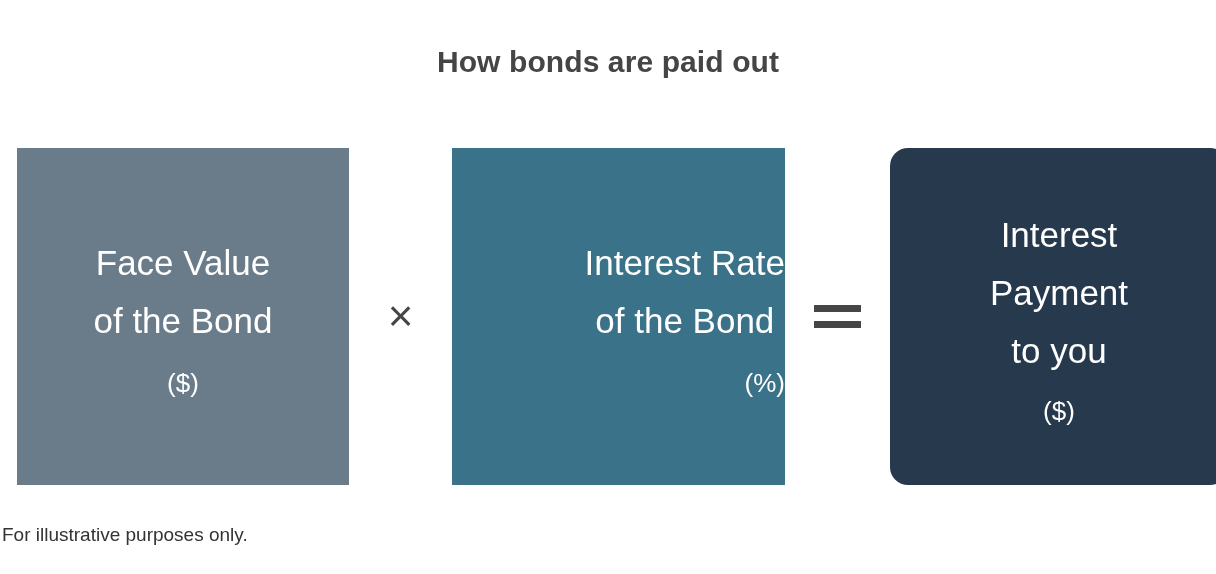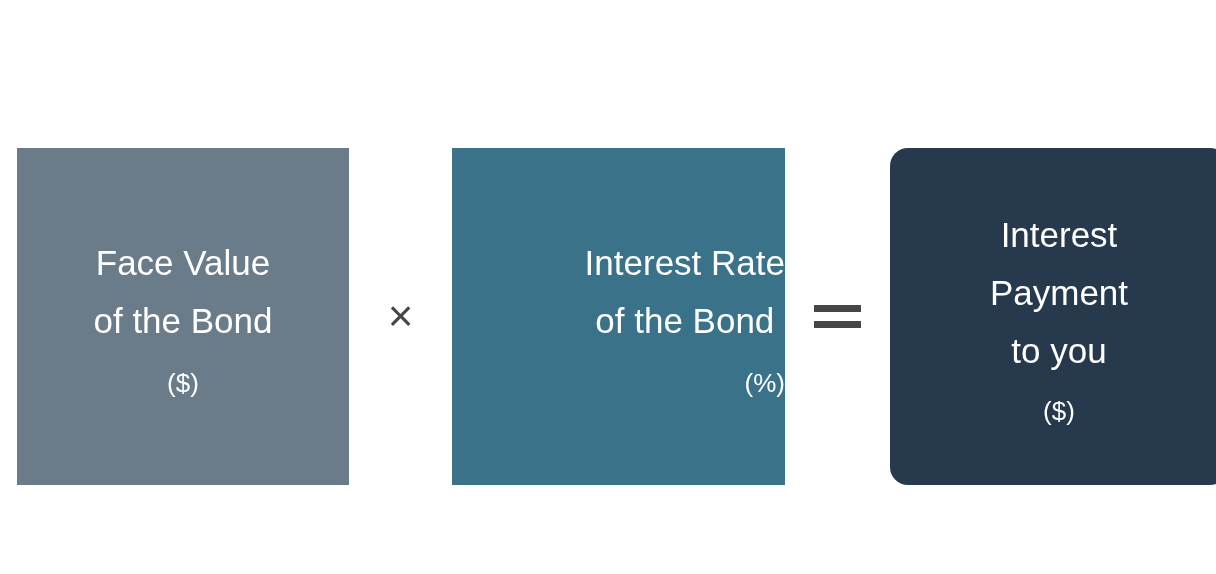--- a/index.html
+++ b/index.html
@@ -132,20 +132,21 @@
     color: #333333;
     line-height: 26px;
     white-space: pre;
   }
 </style>
 </head>
 <body>
 
 <div id="diagram-root">
 
+  <div class="chart-title">How bonds are paid out</div>
 
   <div class="formula-row">
 
     <div class="term-box" id="box-face-value" style="background:#6A7C89">
       <div class="term-label">Face Value
 of the Bond</div>
       <div class="term-unit">($)</div>
     </div>
 
     <div class="operator" id="operator-multiply">
@@ -167,14 +168,15 @@
 
     <div class="term-box" id="box-interest-payment" style="background:#27394D">
       <div class="term-label">Interest
 Payment
 to you</div>
       <div class="term-unit">($)</div>
     </div>
 
   </div>
 
+  <div class="footnote">For illustrative purposes only.</div>
 
 </div>
 
 </body></html>

